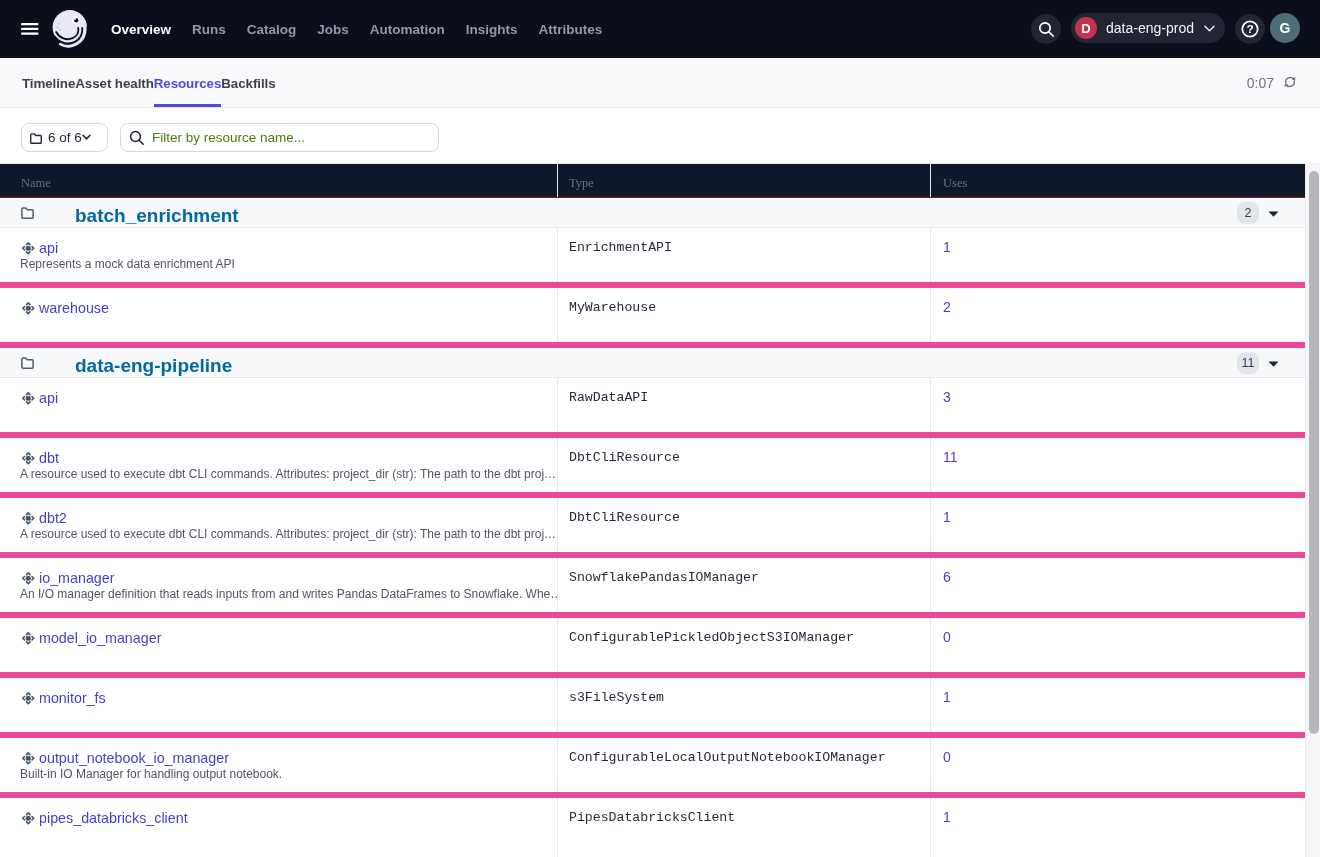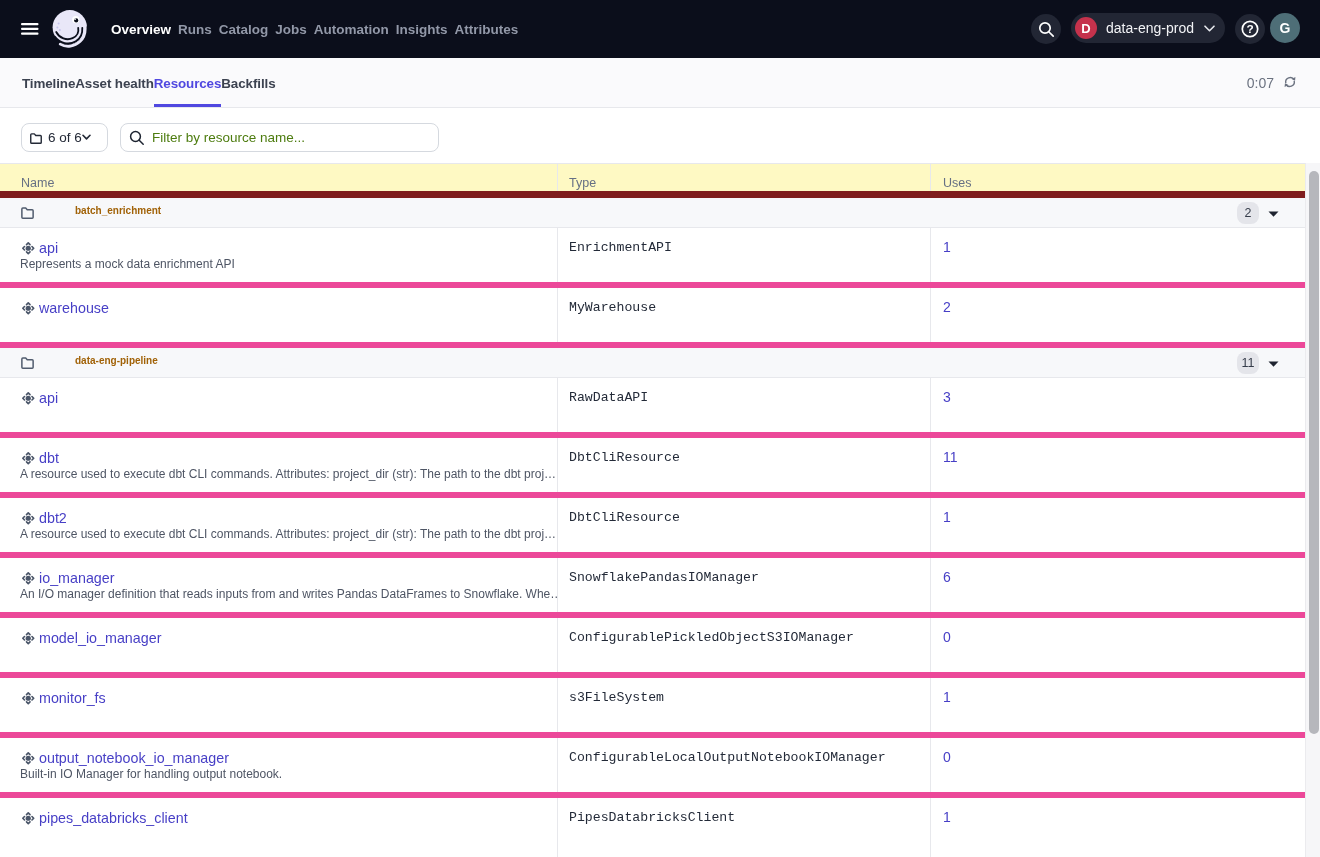--- a/index.html
+++ b/index.html
@@ -4,21 +4,21 @@
 <style>
   * { margin:0; padding:0; box-sizing:border-box; }
   html,body { width:1320px; height:857px; overflow:hidden; background:#fff;
     font-family:"Liberation Sans", sans-serif; }
 
   .abs { position:absolute; }
   
   .nav { position:absolute; left:0; top:0; width:1320px; height:58px;
     background:#0b0e1b; box-shadow:0 2px 5px rgba(3,6,21,.35); }
   .nav-items { position:absolute; left:111px; top:0; height:58px; display:flex;
-    align-items:center; gap:7px; font-size:13.5px; font-weight:700; color:#9298a8; }
+    align-items:center; gap:21px; font-size:13.5px; font-weight:700; color:#9298a8; }
   .nav-items .on { color:#fff; }
   .circ { position:absolute; width:30px; height:30px; border-radius:50%;
     background:#222634; top:14px; }
   .pill { position:absolute; left:1071px; top:13px; height:30px; border-radius:15px;
     background:#222634; display:flex; align-items:center; padding:0 10px 0 4px; }
   .redc { width:22px; height:22px; border-radius:50%; background:#c5324c; color:#fff;
     font-size:13px; font-weight:700; display:flex; align-items:center;
     justify-content:center; }
   .pill .lbl { color:#f2f3f6; font-size:14px; font-weight:500; margin-left:9px; }
   .avatar { position:absolute; left:1270px; top:13px; width:30px; height:30px;
@@ -41,27 +41,27 @@
     border:1px solid #d5d9df; border-radius:8px; background:#fff; display:flex;
     align-items:center; padding-left:7px; }
   .selbtn .t { font-size:13.5px; color:#232936; margin:0 0 0 5px; }
   .filter { position:absolute; left:120px; top:15px; width:319px; height:29px;
     border:1px solid #d5d9df; border-radius:8px; background:#fff; display:flex;
     align-items:center; padding-left:8px; }
   .filter .ph { font-size:13.5px; color:#4d7c0f; margin-left:7px; }
   
   .tbl { position:absolute; left:0; top:163px; width:1305px;
     border-top:1px solid #e7e8ec; }
-  .hrow { position:relative; height:34px; border-bottom:7px solid #7f1d1d;
-    background:#fef9c3; }
+  .hrow { position:relative; height:34px; border-bottom:1px solid #7f1d1d;
+    background:#0f172a;font-family:Liberation Serif, serif; }
   .hrow span { position:absolute; top:12px; font-size:12.5px; color:#667084; }
   .grow { position:relative; height:30px; border-bottom:1px solid #e7e8ec;
     background:#f7f8fa; }
-  .grow .gname { position:absolute; left:43px; top:7px; font-size:10px;
-    font-weight:700; color:#a16207;padding-left:32px; }
+  .grow .gname { position:absolute; left:43px; top:7px; font-size:19px;
+    font-weight:700; color:#0369a1;padding-left:32px; }
   .grow .badge { position:absolute; left:1237px; top:4px; min-width:22px; height:22px;
     border-radius:8px; background:#e4e5ea; color:#353c4a; font-size:12.5px;
     text-align:center; line-height:22px; padding:0 4px; }
   .drow { position:relative; height:60px; border-bottom:6px solid #ec4899;
     background:#fff; }
   .drow:last-child { border-bottom:none; }
   .cellline { position:absolute; top:0; bottom:0; width:1px; background:#e7e8ec; }
   .rname { position:absolute; left:39px; top:12px; font-size:14.3px; font-weight:500;
     color:#473fc6; line-height:17px; }
   .ricon { position:absolute; left:20.5px; top:13px; }

